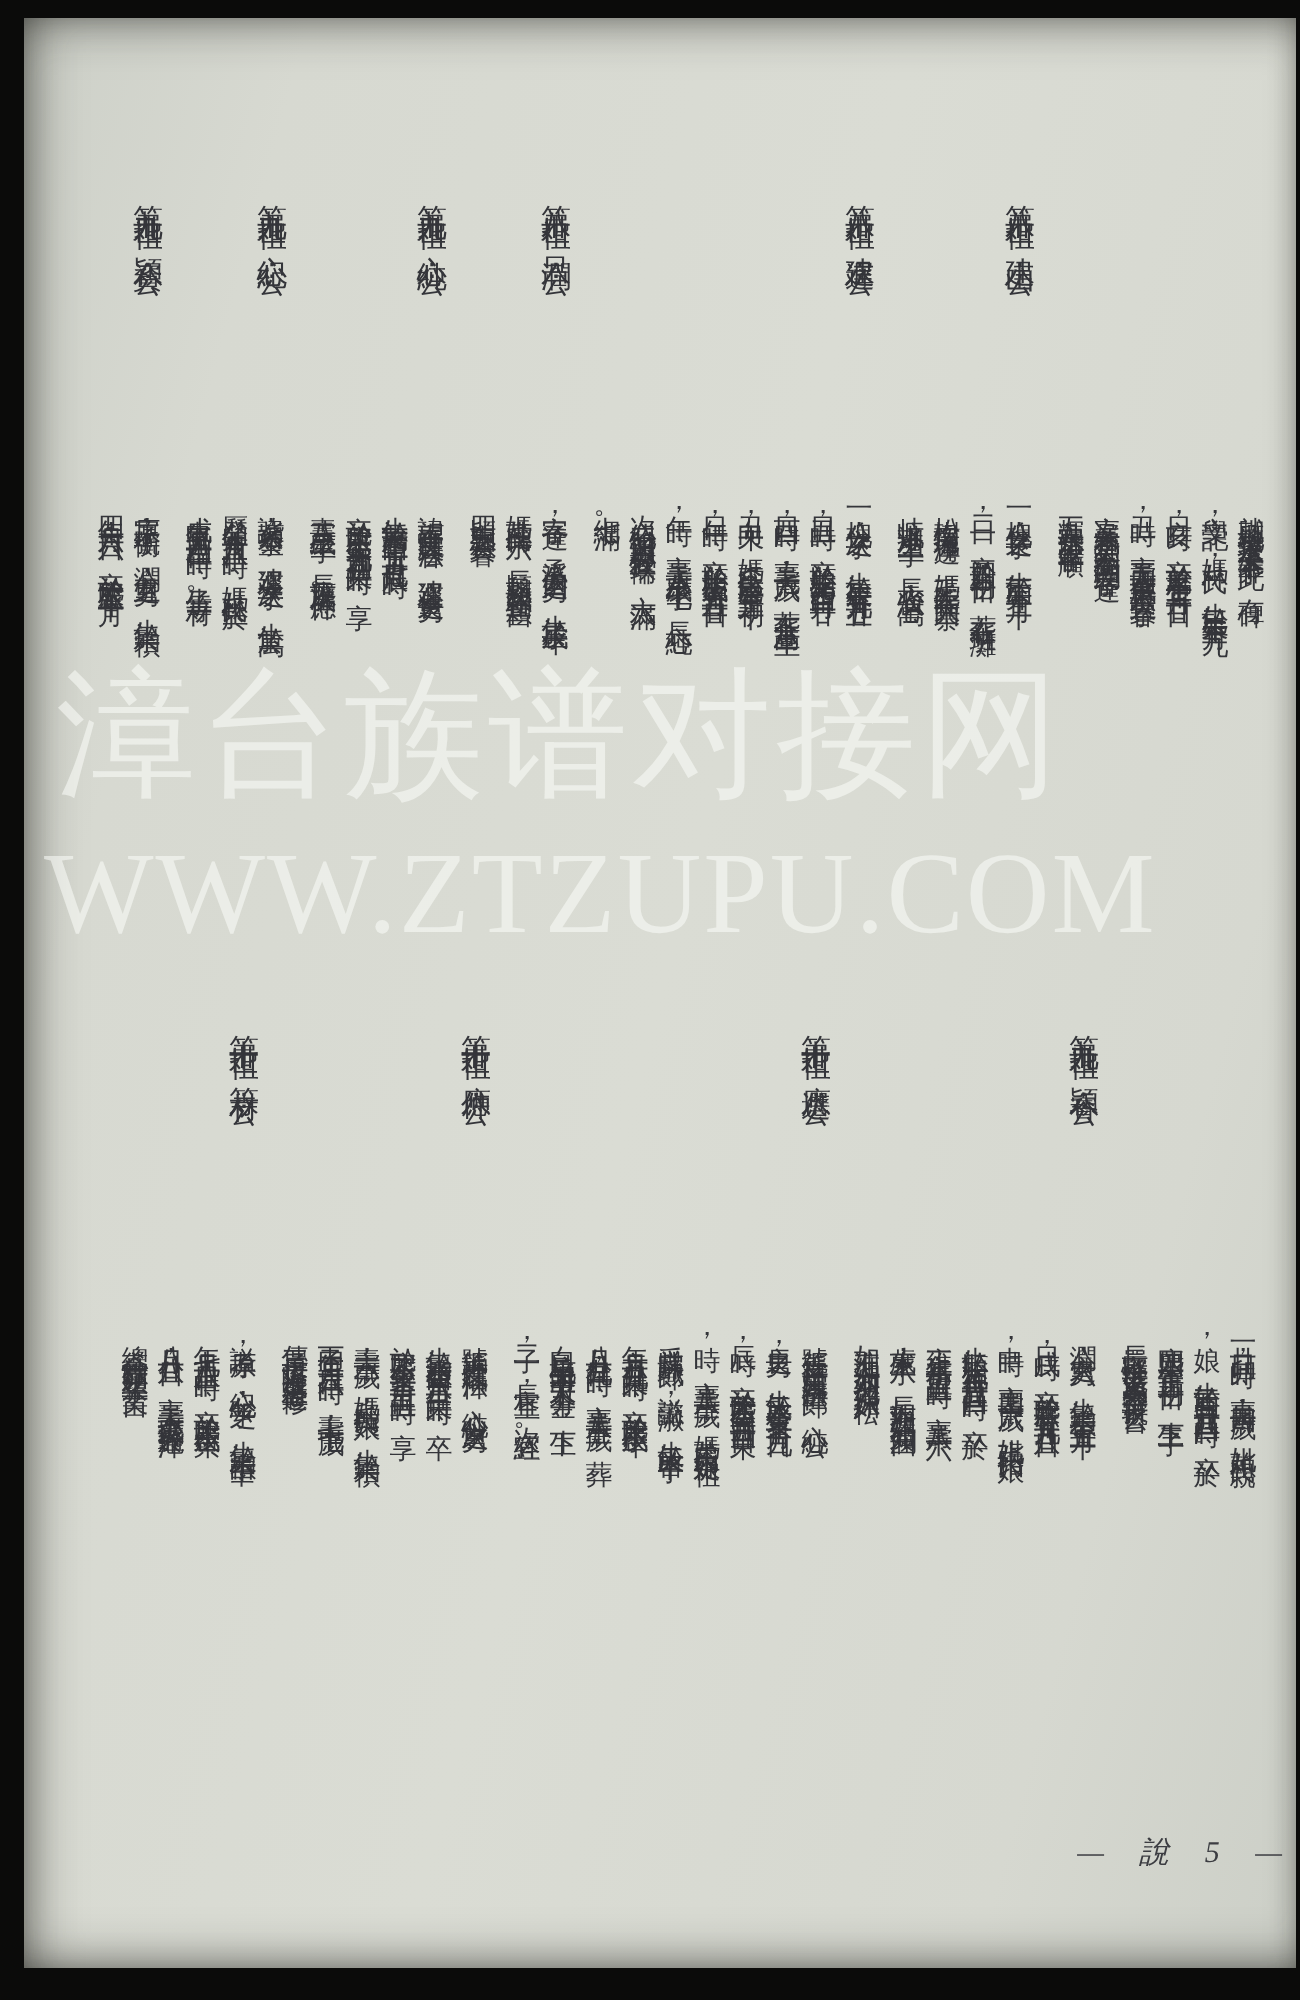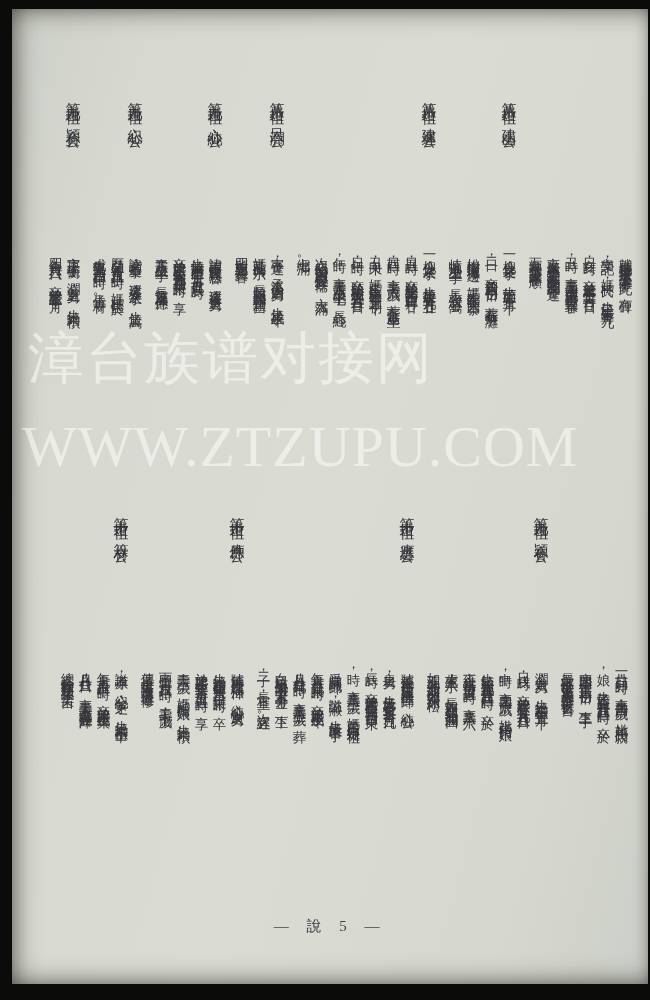--- a/index.html
+++ b/index.html
@@ -37,26 +37,26 @@
     position:absolute; top:-157px; right:0; height:157px; width:18px;
     font-size:15px; line-height:18px; letter-spacing:2.5px; white-space:nowrap;
     color: var(--ink, #34353a);
   }
   .sec-header .pname { margin-inline-start:16px; }
 
   .wm {
     position:absolute; color: var(--wm, rgba(252,253,250,.55));
     white-space:nowrap; pointer-events:none; z-index:3;
   }
-  .wm-cn  { left:16px; top:312px; font-size:56px; letter-spacing:2px; font-family:"Liberation Serif", serif; }
+  .wm-cn  { left:16px; top:312px; font-size:70px; letter-spacing:2px; font-family:"Liberation Serif", serif; }
   .wm-url { left:10px; top:404px; font-size:58px; letter-spacing:1px; font-family:"Liberation Serif", serif; }
 
   .footer {
-    position:absolute; top:908px; left:0; width:100%; text-align:center;
-    font-size:15px; letter-spacing:7px; color:#3c3d42;
+    position:absolute; top:908px; left:0; width:100%; text-align:right;
+    font-size:15px; letter-spacing:7px; color:#3c3d42;font-style:italic;
   }
 </style>
 </head>
 <body style="background: rgb(11, 11, 10);">
 
 <div class="page">
 
   <div class="half half-top">
       <div class="section">
         <div class="col">就脚地築坟遷承溪公卜葬于此，有碑</div>

